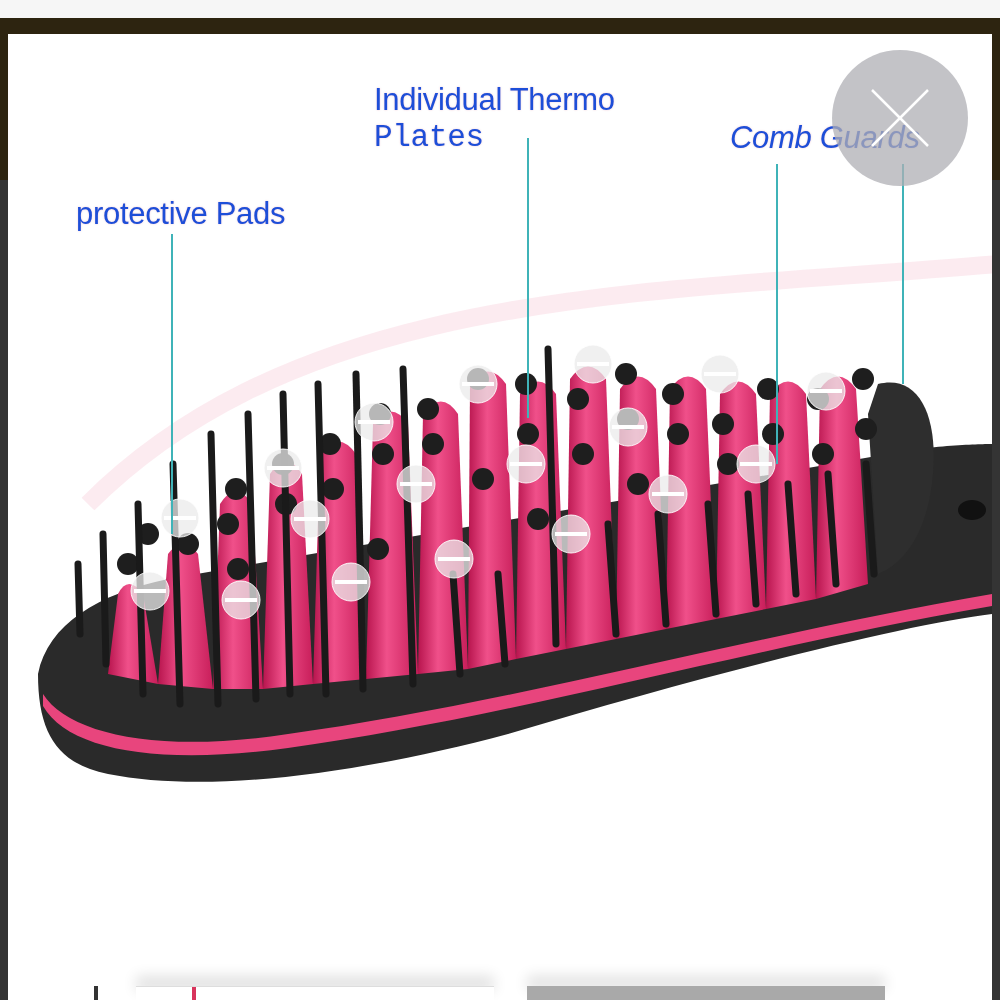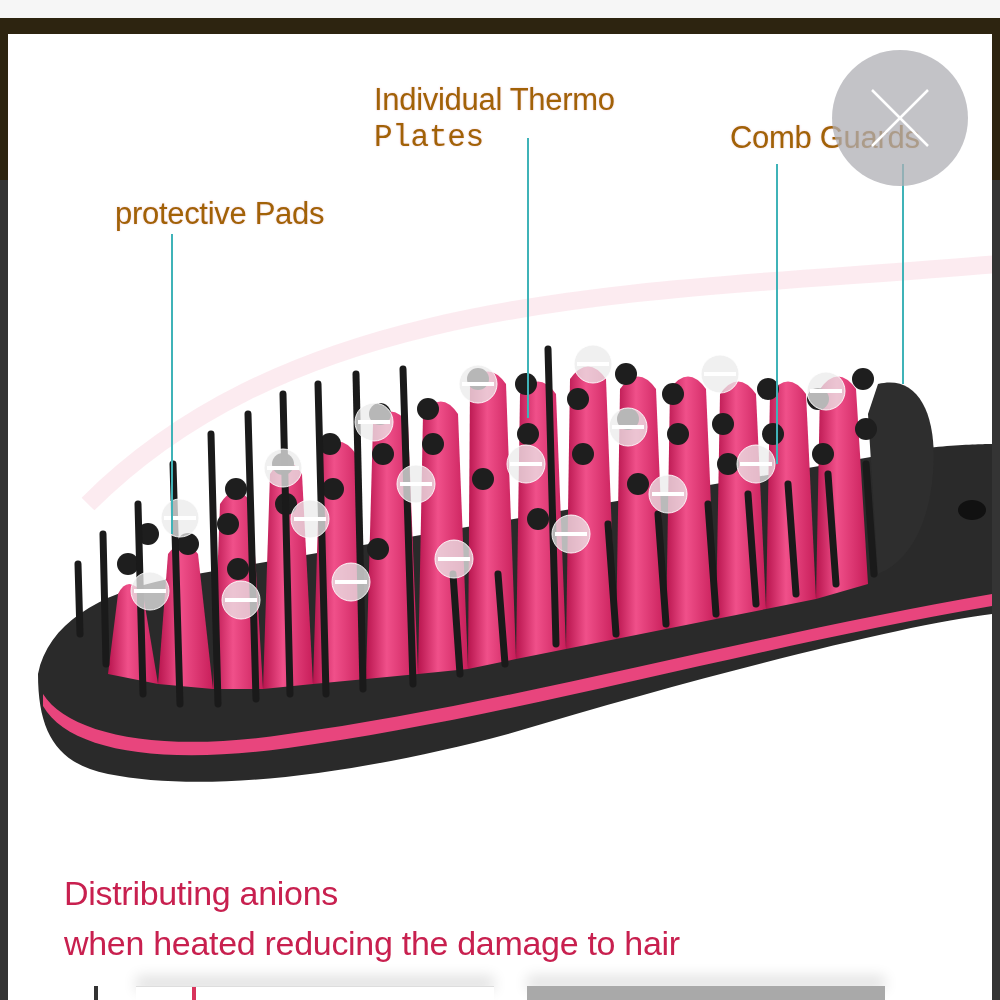--- a/index.html
+++ b/index.html
@@ -1,21 +1,21 @@
 <!DOCTYPE html>
 <html><head>
 <meta charset="utf-8">
 <style>
   html, body { margin:0; padding:0; }
   body { width:1000px; height:1000px; overflow:hidden; position:relative; background:#3a3a3a; font-family:"Liberation Sans", sans-serif; }
   .top-strip { position:absolute; left:0; top:0; width:1000px; height:18px; background:#f6f6f6; border-bottom:1px solid #d8d8d8; }
   .dark-header { position:absolute; left:0; top:18px; width:1000px; height:162px; background:#2d2410; }
   .side-bg { position:absolute; left:0; top:180px; width:1000px; height:820px; background:#343434; }
   .panel { position:absolute; left:8px; top:34px; width:984px; height:966px; background:#ffffff; overflow:hidden; }
-  .label { position:absolute; color:#a16207; font-size:31px; line-height:36px; letter-spacing:-0.3px; text-shadow:0 0 2px rgba(200,32,79,0.25); white-space:nowrap; }
+  .label { position:absolute; color:#1d4ed8; font-size:31px; line-height:36px; letter-spacing:-0.3px; text-shadow:0 0 2px rgba(200,32,79,0.25); white-space:nowrap; }
   .leader { position:absolute; width:2px; background:#3fb3b8; }
   .caption { position:absolute; left:56px; top:834px; color:#c8204f; font-size:34px; line-height:50px; letter-spacing:-0.3px; }
   .close-btn { position:absolute; left:832px; top:50px; width:136px; height:136px; border-radius:50%; background:rgba(175,175,180,0.75); cursor:pointer; }
   .close-btn svg { position:absolute; left:0; top:0; }
   .thumb-strip { position:absolute; left:0; top:966px; width:1000px; height:34px; }
   .thumb { position:absolute; top:20px; height:14px; box-shadow:0 -10px 14px rgba(0,0,0,0.12); }
   .thumb.t1 { left:136px; width:358px; background:#ffffff; border-top:1px solid #ddd; }
   .thumb.t1 .mark { position:absolute; left:56px; top:0; width:4px; height:14px; background:#d8345c; }
   .thumb.t2 { left:527px; width:358px; background:#a9a9a9; }
   .thumb-edge { position:absolute; left:94px; top:986px; width:4px; height:14px; background:#333; }
@@ -161,35 +161,31 @@
         <line x1="547" y1="500" x2="579" y2="500"></line>
       <line x1="569" y1="330" x2="601" y2="330"></line>
         <line x1="604" y1="393" x2="636" y2="393"></line>
       <line x1="644" y1="460" x2="676" y2="460"></line>
         <line x1="696" y1="340" x2="728" y2="340"></line>
       <line x1="732" y1="430" x2="764" y2="430"></line>
         <line x1="802" y1="357" x2="834" y2="357"></line>
     </g>
   </svg>
 
-  <div class="label" style="left:68px; top:162px;margin-left:39px;">protective Pads</div>
+  <div class="label" style="left:68px; top:162px;">protective Pads</div>
   <div class="leader" style="left:163px; top:200px; height:300px;"></div>
 
   <div class="label" style="left:366px; top:48px;">Individual Thermo</div>
   <div class="label" style="left:366px; top:86px;font-family:Liberation Mono, monospace;">Plates</div>
   <div class="leader" style="left:519px; top:104px; height:280px;"></div>
 
-  <div class="label" style="left:722px; top:86px;">Comb Guards</div>
+  <div class="label" style="left:722px; top:86px;font-style:italic;">Comb Guards</div>
   <div class="leader" style="left:768px; top:130px; height:300px;"></div>
   <div class="leader" style="left:894px; top:130px; height:220px;"></div>
 
-  <div class="caption">
-    <div>Distributing anions</div>
-    <div>when heated reducing the damage to hair</div>
-  </div>
 </div>
 
 <div class="close-btn" role="button" aria-label="×">
   <svg width="136" height="136" viewBox="0 0 136 136">
     <line x1="40" y1="40" x2="96" y2="96" stroke="#ffffff" stroke-width="2.5"></line>
     <line x1="96" y1="40" x2="40" y2="96" stroke="#ffffff" stroke-width="2.5"></line>
   </svg>
 </div>
 
 <div class="thumb-edge"></div>

